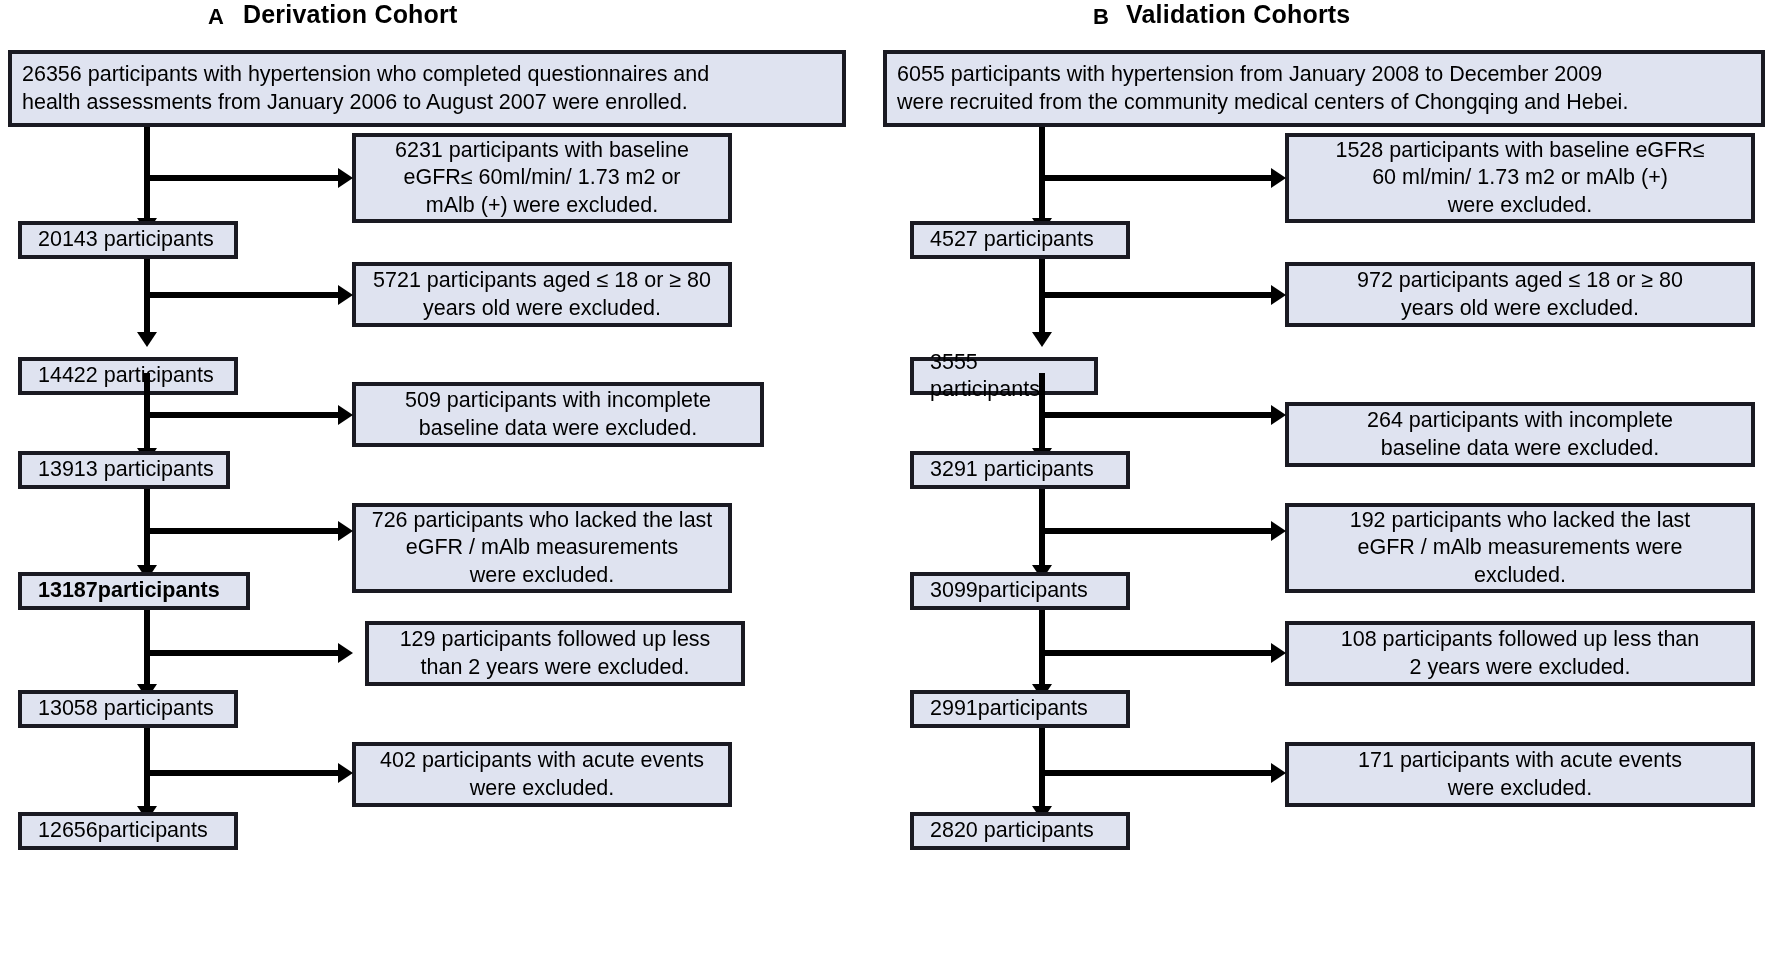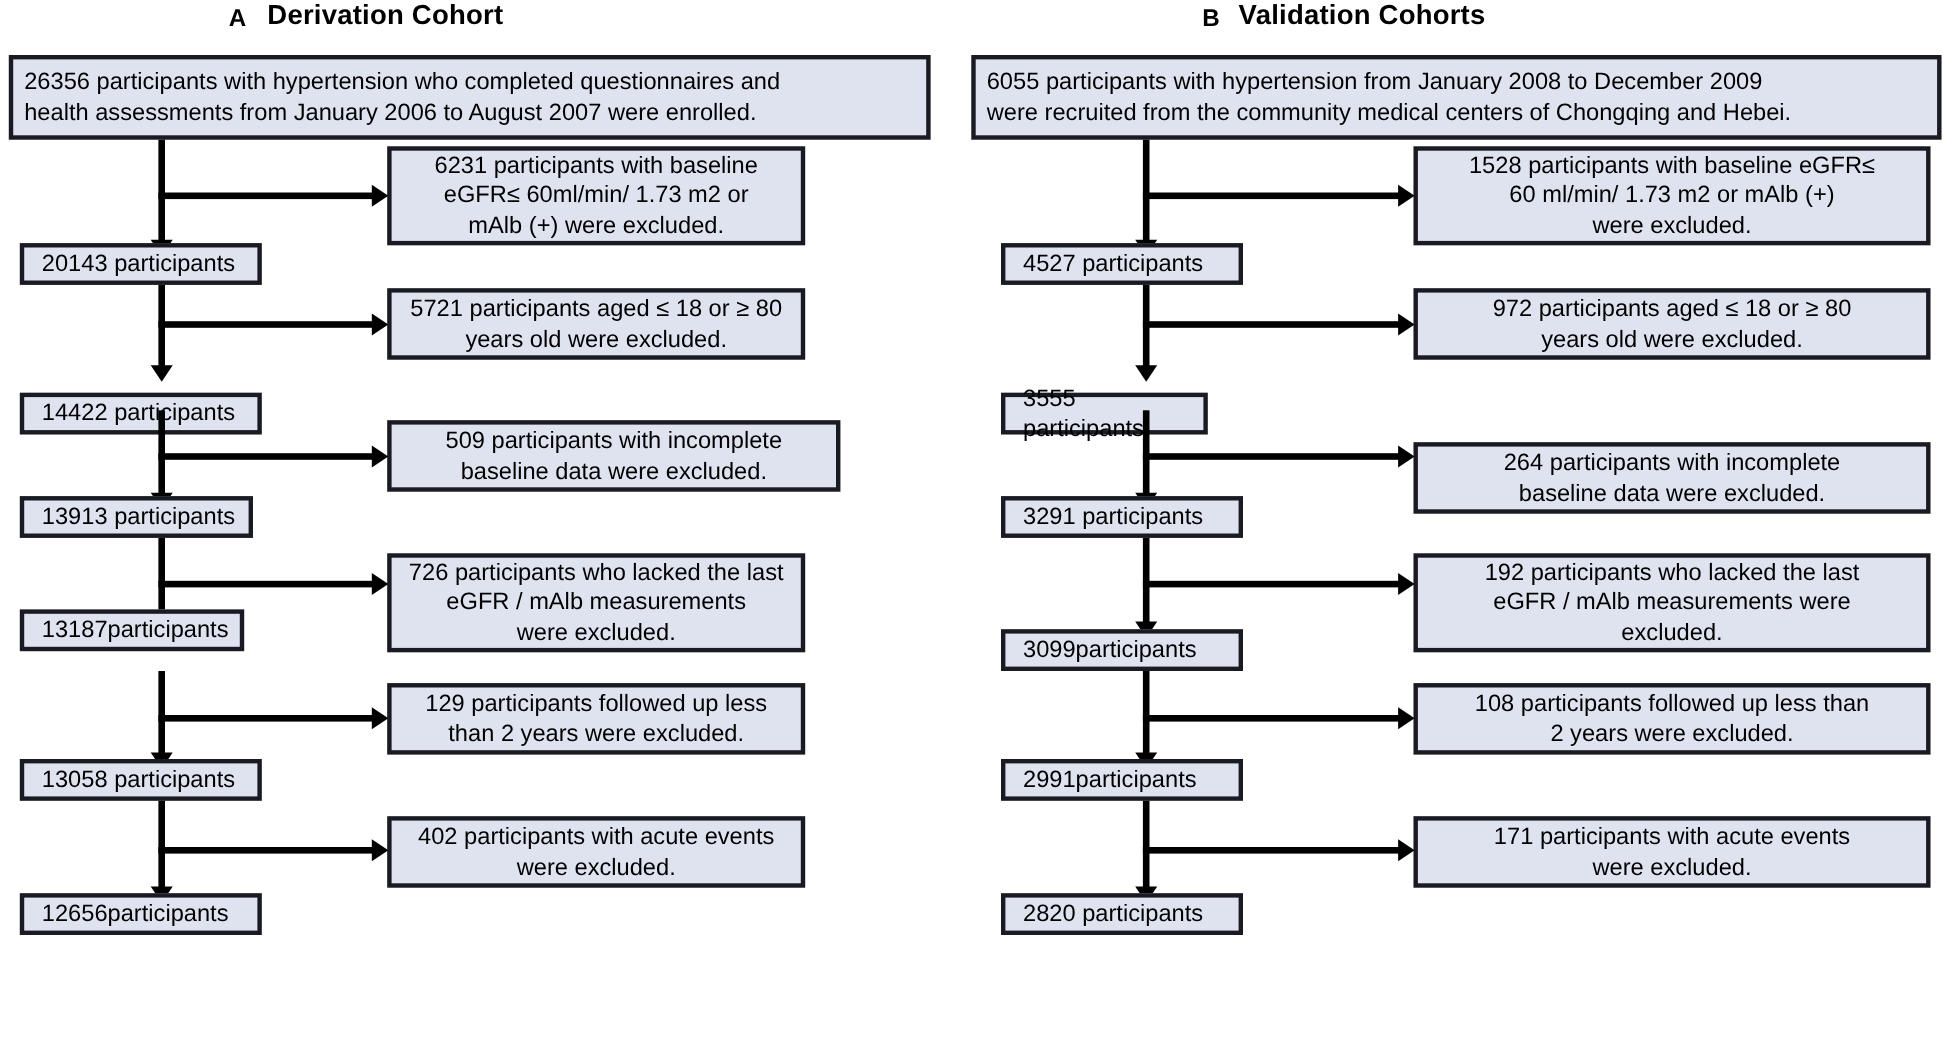--- a/index.html
+++ b/index.html
@@ -140,25 +140,25 @@
 
   <div class="node excl" style="left:352px; top:503px; width:380px; height:90px;justify-content:center;">
     <span class="txt">726 participants who lacked the last
 eGFR / mAlb measurements
 were excluded.</span>
   </div>
   <div class="vline" style="left:144px; top:489px; height:78px;"></div>
   <div class="arrow-down" style="left:137px; top:565px;"></div>
   <div class="hline" style="left:144px; top:528px; width:197px;"></div>
   <div class="arrow-right" style="left:338px; top:521px;"></div>
-  <div class="node count" style="left:18px; top:554px; width:204px; height:38px;">
+  <div class="node count" style="left:18px; top:572px; width:232px; height:38px;font-weight:bold;">
     <span class="txt">13187participants</span>
   </div>
 
-  <div class="node excl" style="left:352px; top:621px; width:380px; height:65px;">
+  <div class="node excl" style="left:365px; top:621px; width:380px; height:65px;">
     <span class="txt">129 participants followed up less
 than 2 years were excluded.</span>
   </div>
   <div class="vline" style="left:144px; top:610px; height:76px;"></div>
   <div class="arrow-down" style="left:137px; top:684px;"></div>
   <div class="hline" style="left:144px; top:650px; width:197px;"></div>
   <div class="arrow-right" style="left:338px; top:643px;"></div>
   <div class="node count" style="left:18px; top:690px; width:220px; height:38px;">
     <span class="txt">13058 participants</span>
   </div>

